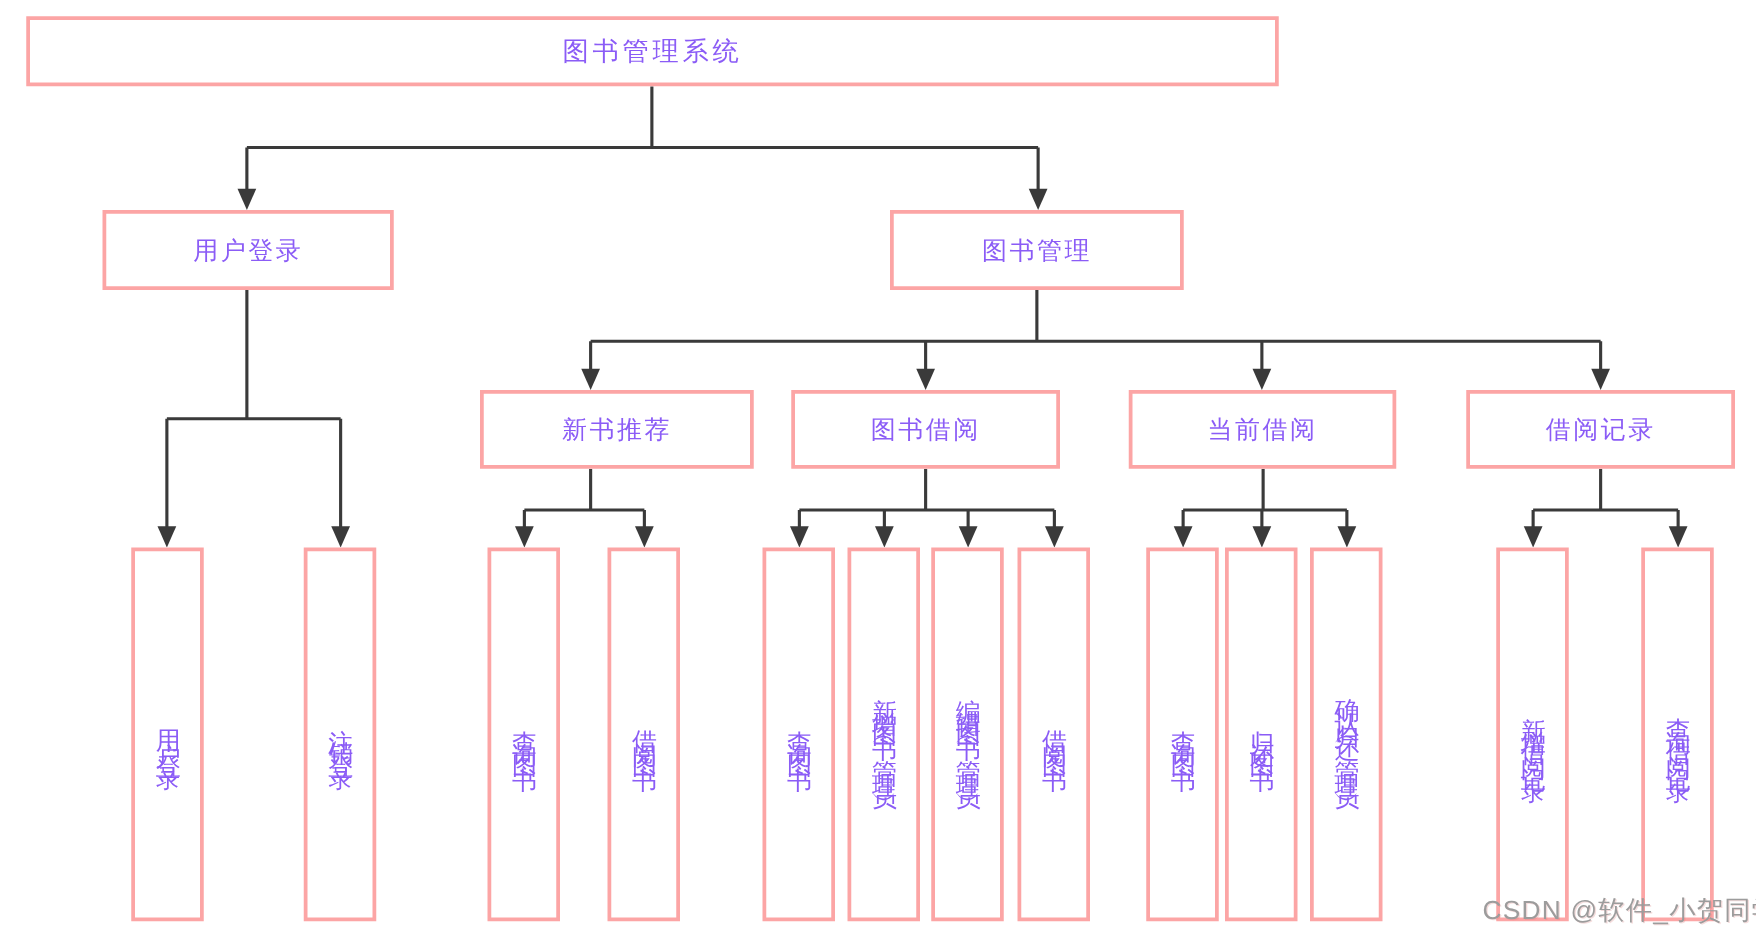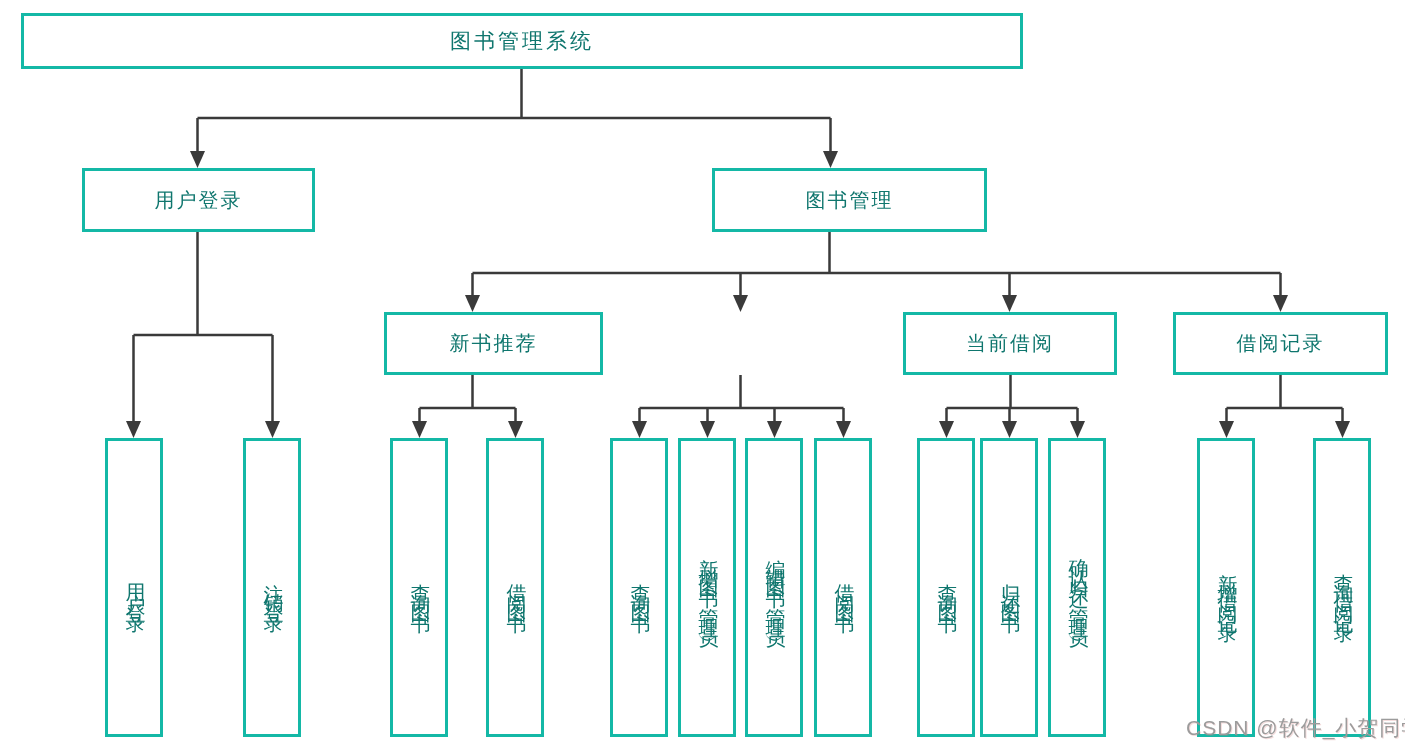--- a/index.html
+++ b/index.html
@@ -2,24 +2,23 @@
 <html><head>
 <meta charset="utf-8">
 <style>
   html,body { margin:0; padding:0; background:#ffffff; }
   .canvas {
     position:relative; width:1405px; height:747px; background:#ffffff;
     font-family:"Liberation Sans", sans-serif; overflow:hidden;
   }
   .box {
     position:absolute; box-sizing:border-box;
-    border:3px solid #14b8a6; background:#ffffff;
+    border:3px solid #fca5a5; background:#ffffff;
     display:flex; align-items:center; justify-content:center;
-    color:#0f766e;
-    font-family:Liberation Mono, monospace;
+    color:#8b5cf6;
   }
   .hbox  { font-size:20px; letter-spacing:2px; }
   .title { font-size:21px; letter-spacing:3px; }
   .vbox  { top:438px; width:58px; height:299px; font-size:20px; }
   .vbox span {
     writing-mode:vertical-rl; text-orientation:mixed;
     letter-spacing:10px; line-height:1; white-space:nowrap;
   }
   svg.connectors { position:absolute; left:0; top:0; pointer-events:none; }
   .watermark {
@@ -72,23 +71,24 @@
       <path d="M1002 421 H1017 L1009.5 438 Z"></path>
       <path d="M1070 421 H1085 L1077.5 438 Z"></path>
       <path d="M1219 421 H1234 L1226.5 438 Z"></path>
       <path d="M1335 421 H1350 L1342.5 438 Z"></path>
     </g>
   </svg>
 
   <div class="box hbox title" style="left:21px;top:13px;width:1002px;height:56px">图书管理系统</div>
 
   <div class="box hbox" style="left:82px;top:168px;width:233px;height:64px">用户登录</div>
-  <div class="box hbox" style="left:712px;top:168px;width:275px;height:64px">图书管理</div>
+  <div class="box hbox" style="left:712px;top:168px;width:235px;height:64px">图书管理</div>
 
   <div class="box hbox" style="left:384px;top:312px;width:219px;height:63px">新书推荐</div>
+  <div class="box hbox" style="left:633px;top:312px;width:215px;height:63px">图书借阅</div>
   <div class="box hbox" style="left:1173px;top:312px;width:215px;height:63px">借阅记录</div>
   <div class="box hbox" style="left:903px;top:312px;width:214px;height:63px">当前借阅</div>
 
   <div class="box vbox" style="left:105px">
     <span>用户登录</span>
     </div>
   <div class="box vbox" style="left:243px">
     <span>注销登录</span>
     </div>
 

